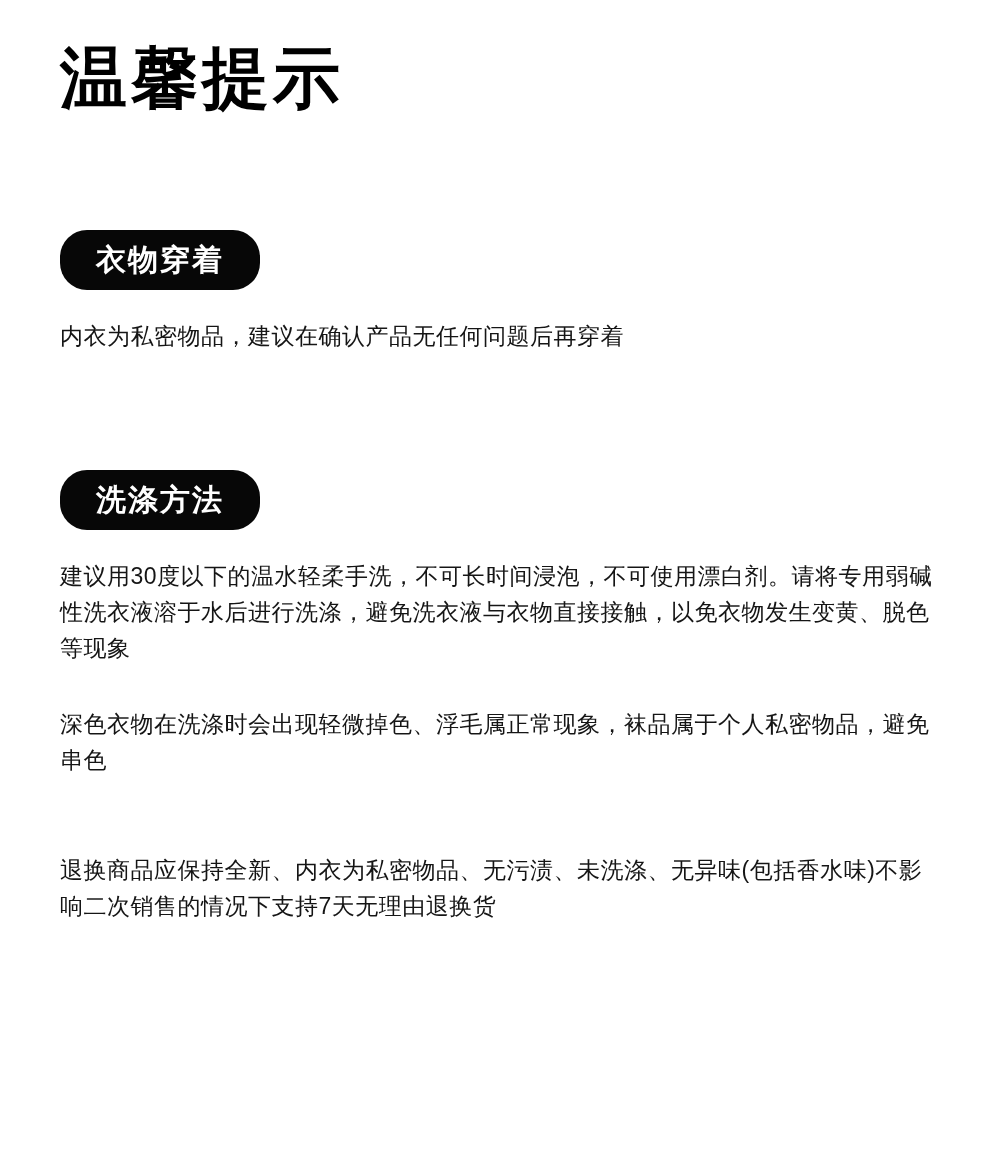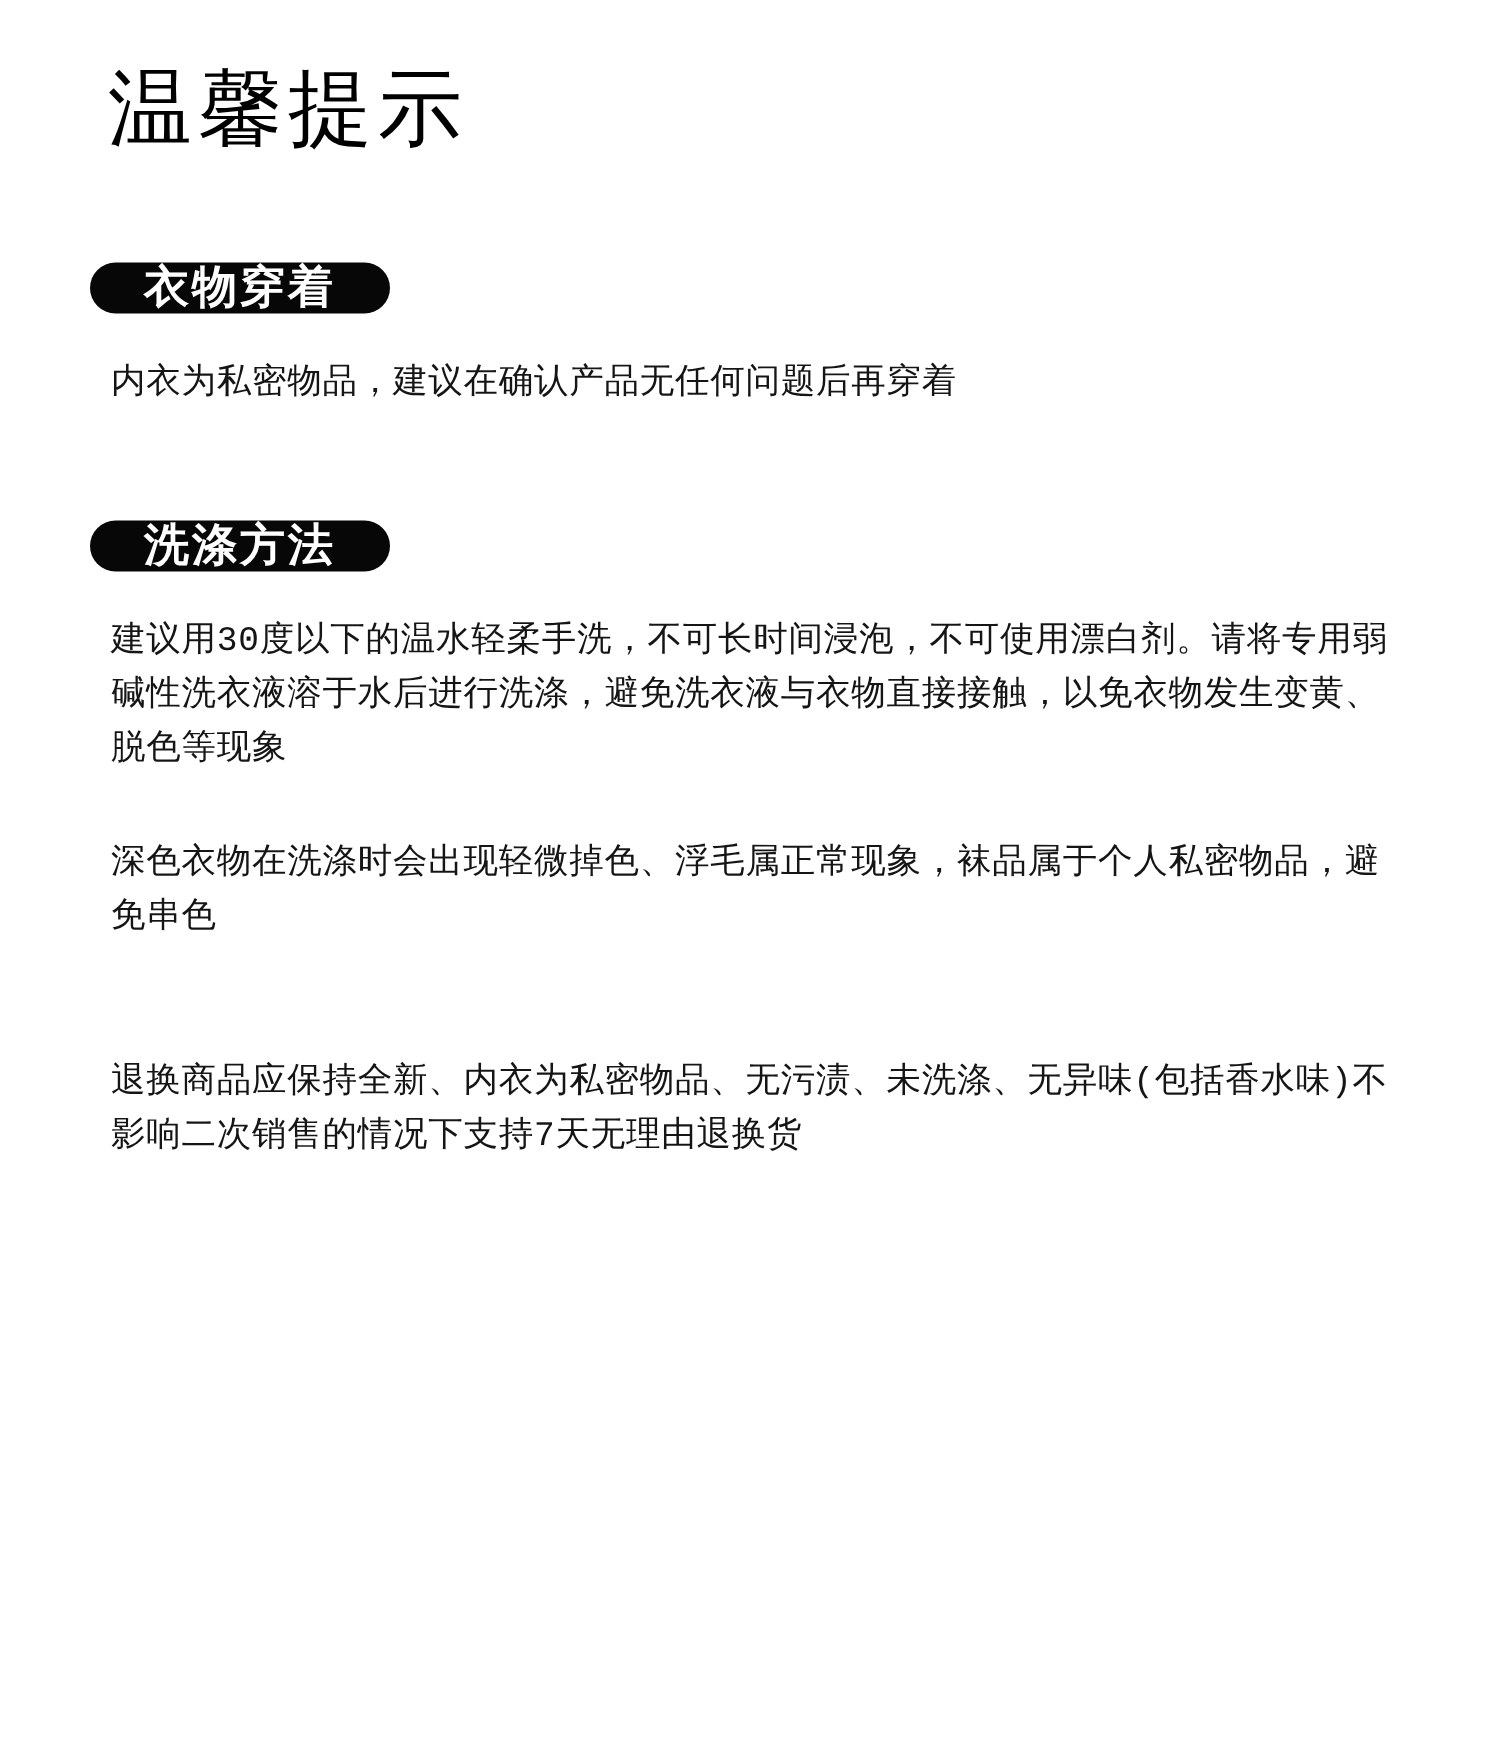--- a/index.html
+++ b/index.html
@@ -15,52 +15,52 @@
     width: 1000px;
     height: 1171px;
     background: var(--page-bg);
     font-family: "Liberation Sans", "DejaVu Sans", sans-serif;
     overflow: hidden;
   }
   .page {
     padding: 30px 60px 0 60px;
   }
   .page-title {
-    margin: 8px 0 0 12px;
-    font-size: 56px;
+    margin: 8px 0 0 0;
+    font-size: 67px;
     line-height: 1.2;
-    font-weight: normal;
+    font-weight: bold;
     letter-spacing: 4px;
     color: var(--title-text);
   }
   .section {
     margin-top: 74px;
   }
   .section.first {
     margin-top: 70px;
   }
   .badge {
     display: inline-block;
     background: var(--badge-bg);
     color: var(--badge-text);
     font-size: 30px;
     font-weight: bold;
     line-height: 1;
     letter-spacing: 2px;
-    padding: 2px 36px;
+    padding: 15px 36px;
     border-radius: 27px;
+    margin-top: 42px;
   }
   .para {
-    margin: 28px 0 0 14px;
+    margin: 28px 0 0 0;
     max-width: 876px;
     font-size: 23px;
     line-height: 36px;
     letter-spacing: 0.5px;
     color: var(--body-text);
-    font-family: Liberation Mono, monospace;
   }
   .para + .para {
     margin-top: 40px;
   }
 </style>
 </head>
 <body>
 
 <div class="page">
 

